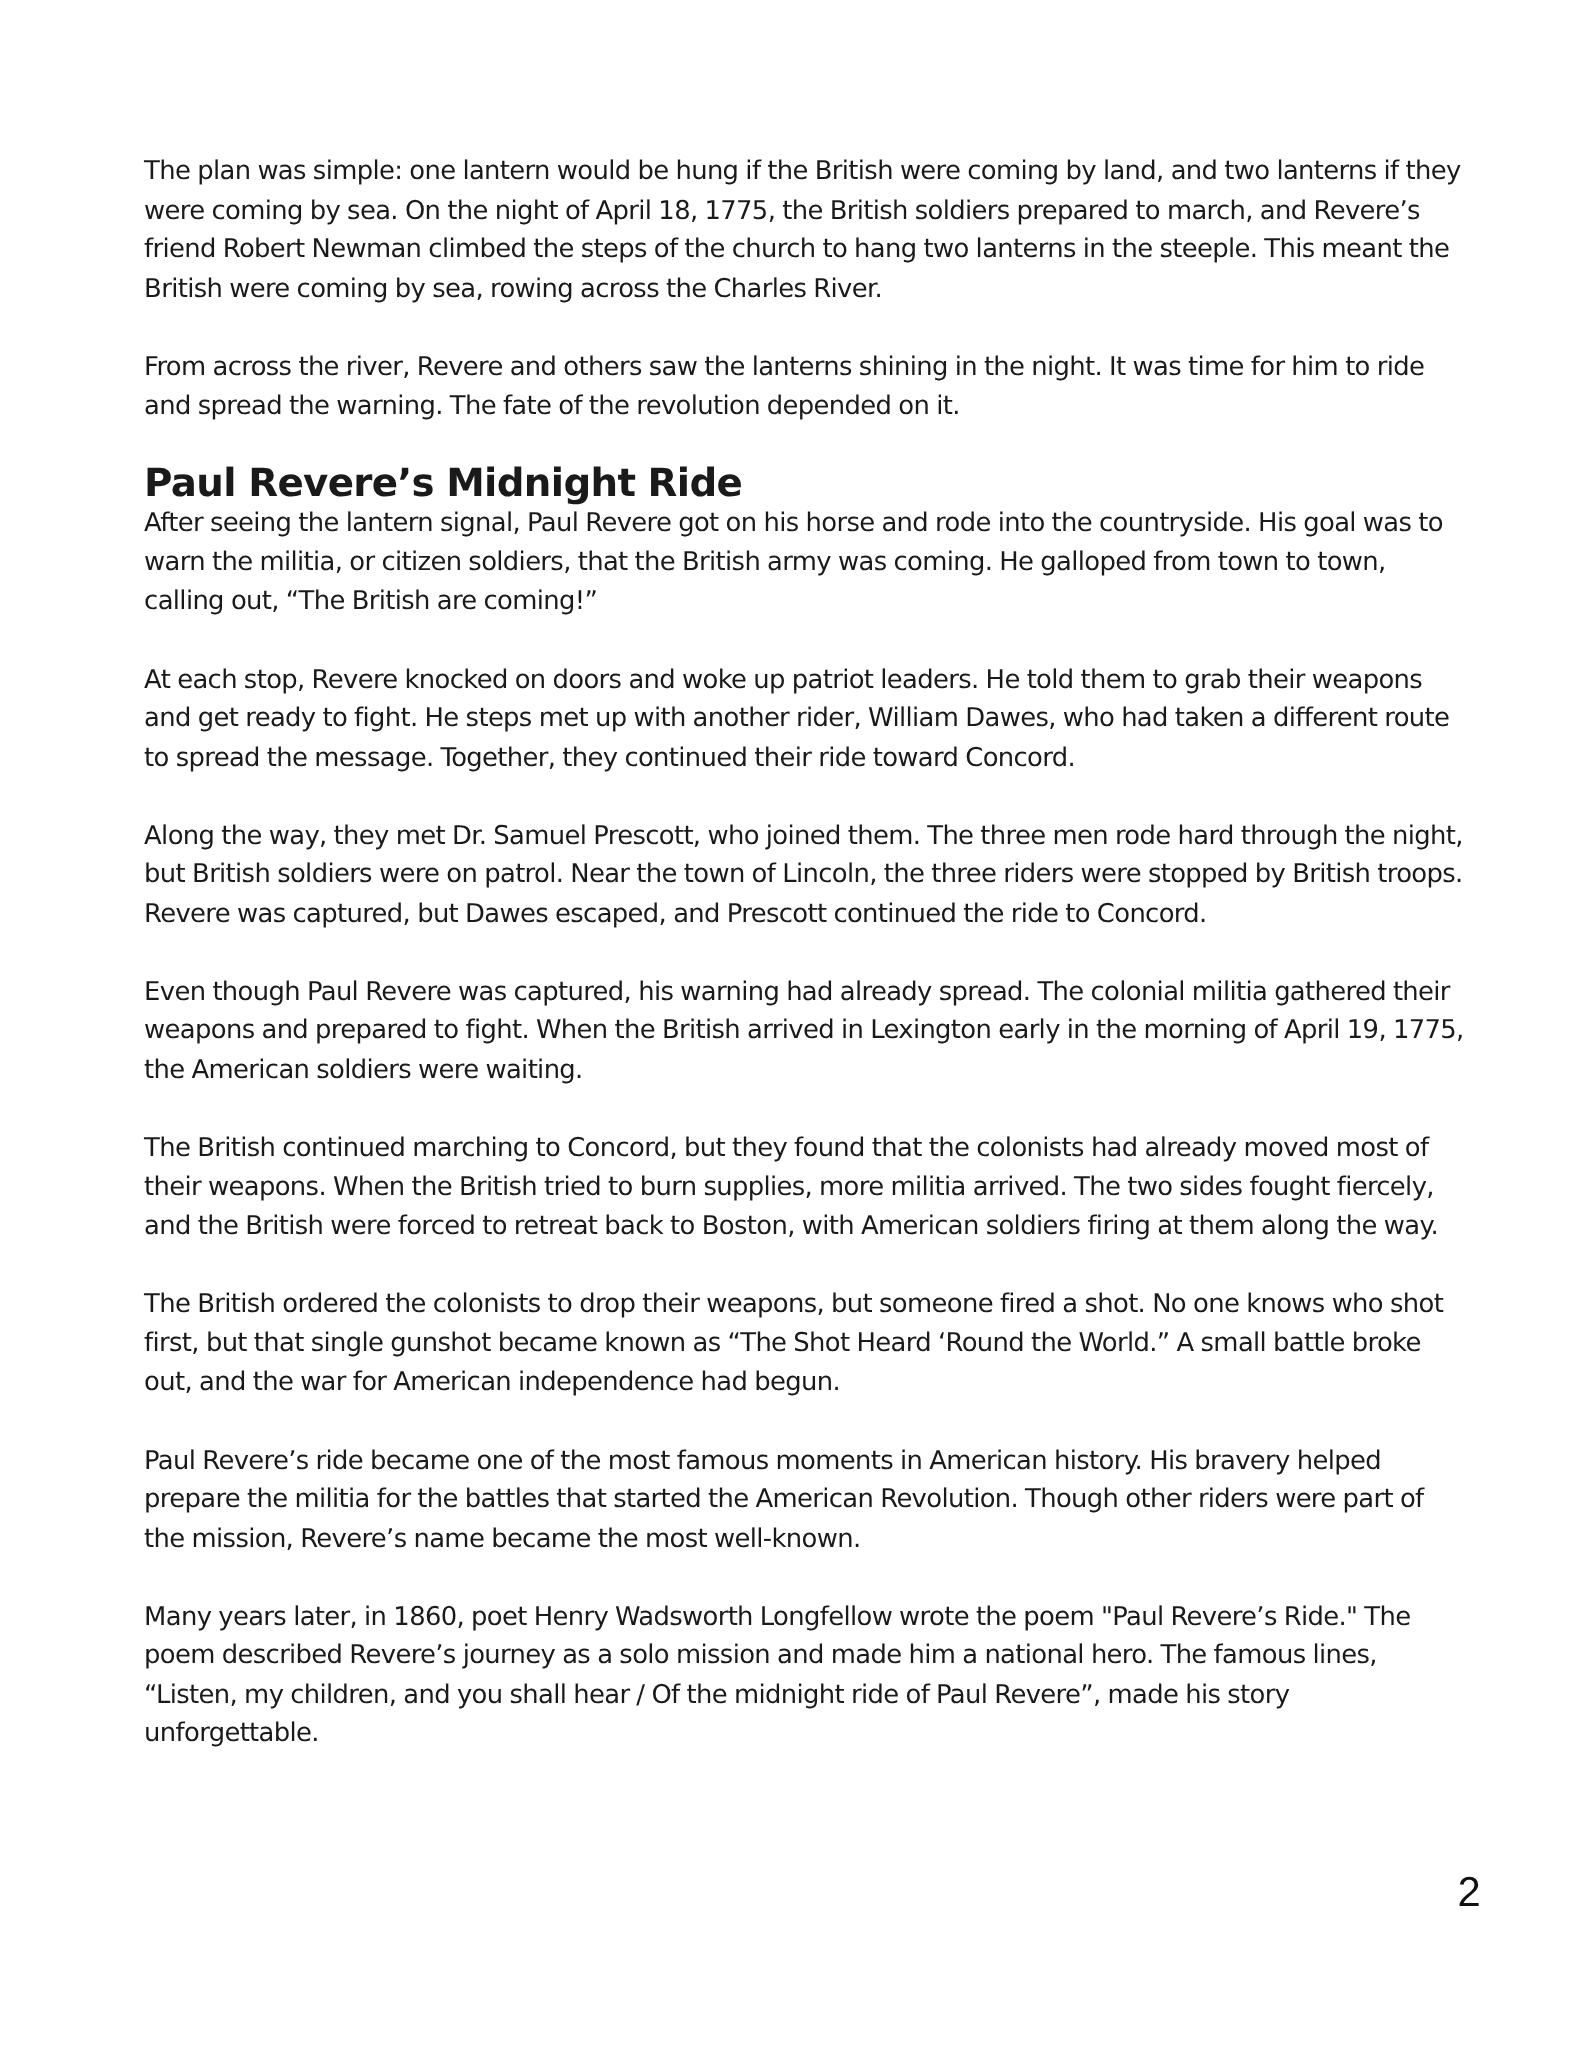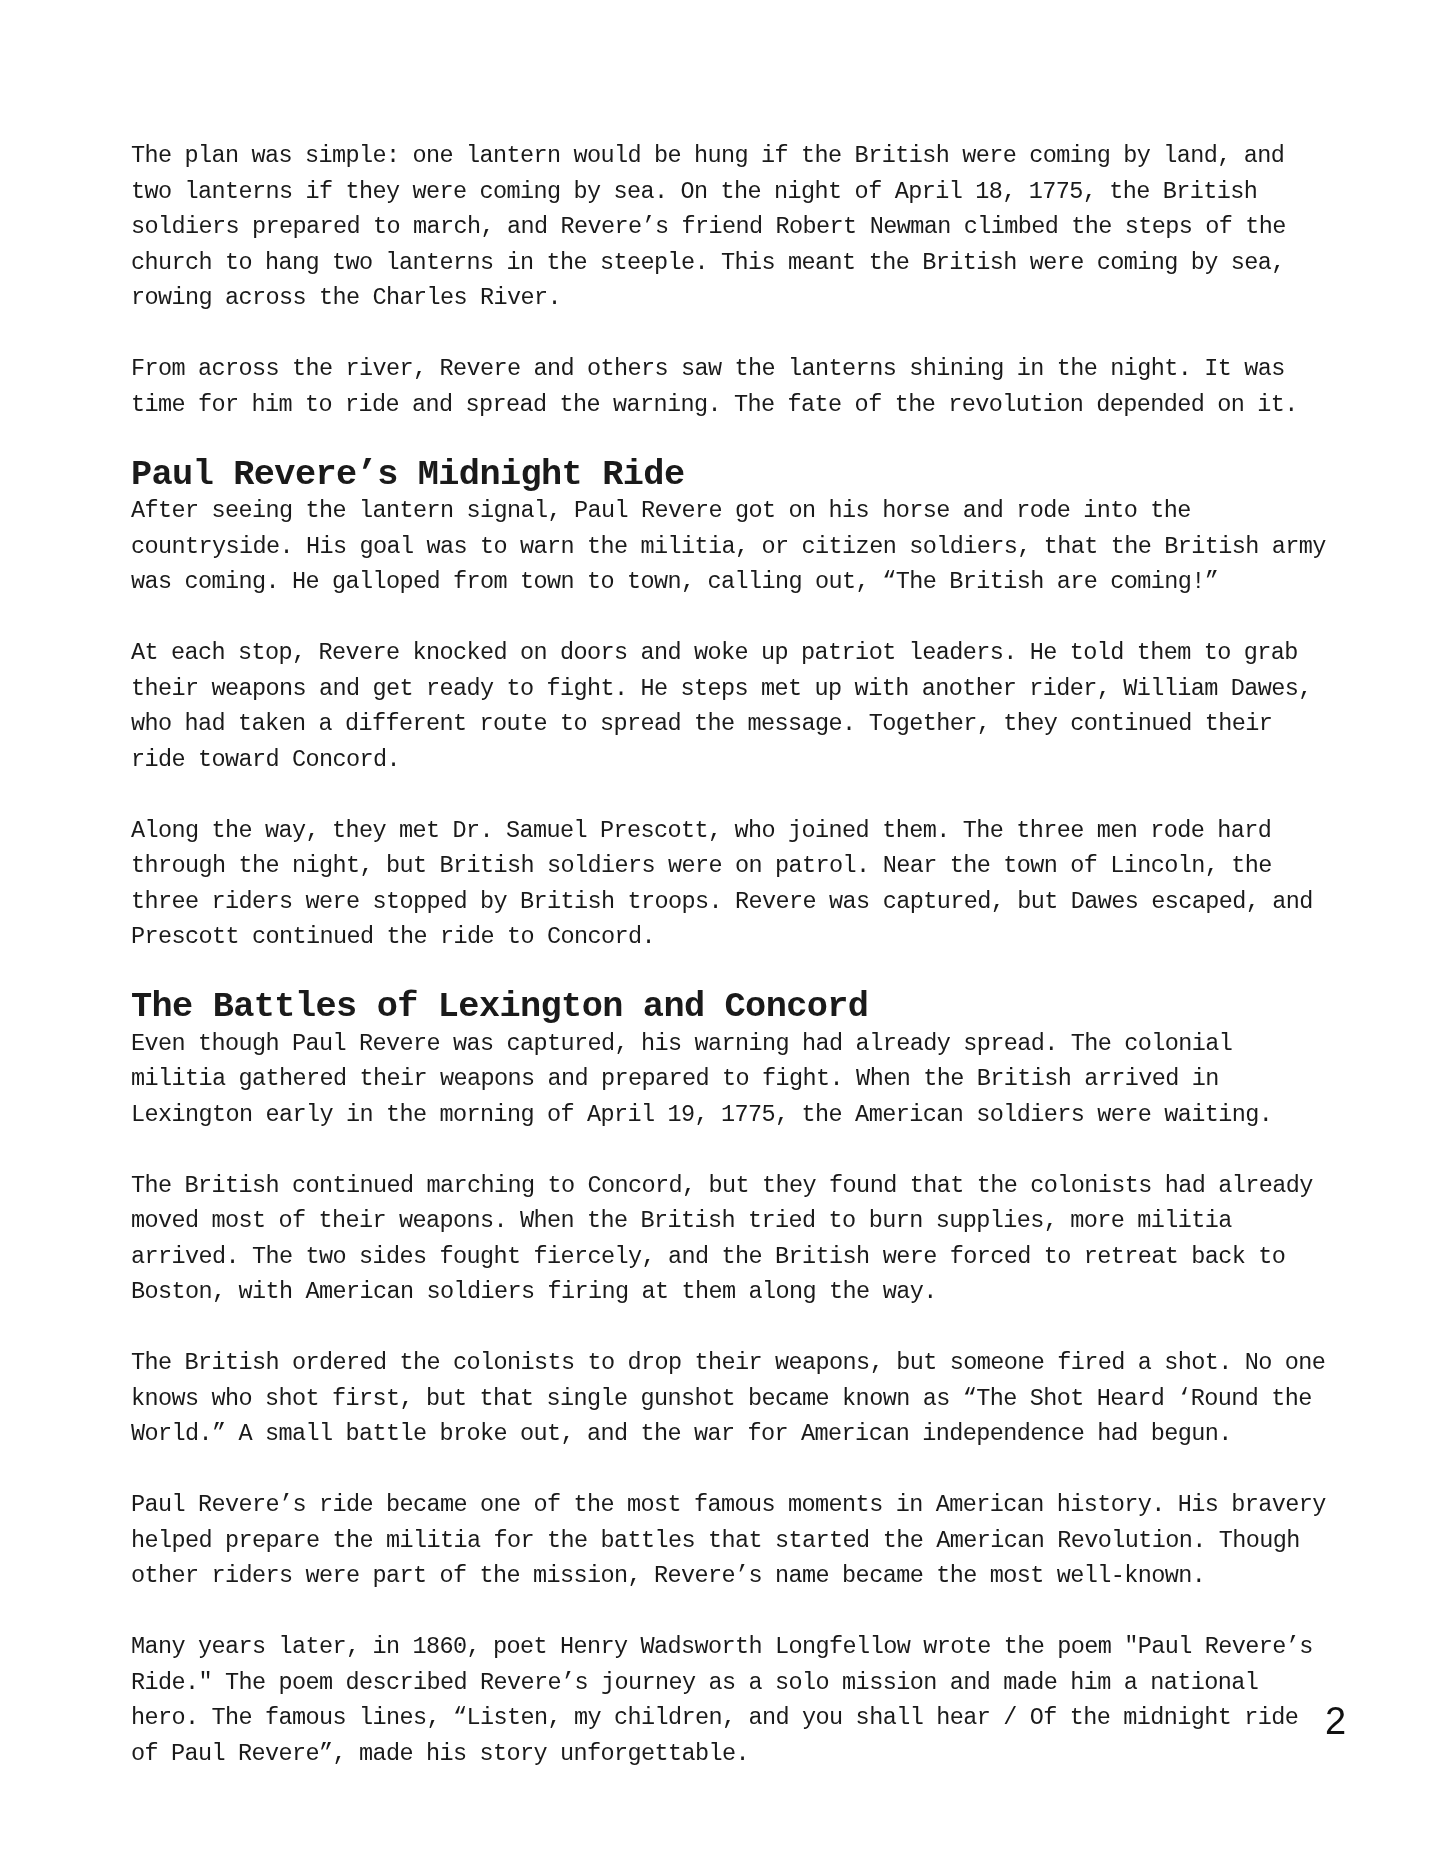--- a/index.html
+++ b/index.html
@@ -11,21 +11,21 @@
     width: 1200px;
     color: #1a1a1a;
     font-family: "DejaVu Sans", sans-serif;
     font-size: 23.5px;
     line-height: 35.5px;
     letter-spacing: -0.6px;
     word-spacing: -0.5px;
   }
   .block { margin: 0 0 35.5px 0; }
   .heading { font-weight: bold; margin: 0; }
-  .para { margin: 0; font-family: Liberation Mono, monospace; }
+  .para { margin: 0; }
   .page-number {
     position: absolute;
     left: 1325px;
     top: 1700px;
     font-family: "Liberation Sans", sans-serif;
     font-size: 38px;
     color: #111111;
   }
 </style>
 </head>
@@ -45,21 +45,20 @@
     <p class="para">After seeing the lantern signal, Paul Revere got on his horse and rode into the countryside. His goal was to warn the militia, or citizen soldiers, that the British army was coming. He galloped from town to town, calling out, “The British are coming!”</p>
   </div>
   <div class="block">
     <p class="para">At each stop, Revere knocked on doors and woke up patriot leaders. He told them to grab their weapons and get ready to fight. He steps met up with another rider, William Dawes, who had taken a different route to spread the message. Together, they continued their ride toward Concord.</p>
   </div>
   <div class="block">
     <p class="para">Along the way, they met Dr. Samuel Prescott, who joined them. The three men rode hard through the night, but British soldiers were on patrol. Near the town of Lincoln, the three riders were stopped by British troops. Revere was captured, but Dawes escaped, and Prescott continued the ride to Concord.</p>
   </div>
 
   <div class="block">
-    <h2 class="heading para">The Battles of Lexington and Concord</h2>
     <p class="para">Even though Paul Revere was captured, his warning had already spread. The colonial militia gathered their weapons and prepared to fight. When the British arrived in Lexington early in the morning of April 19, 1775, the American soldiers were waiting.</p>
   </div>
   <div class="block">
     <p class="para">The British continued marching to Concord, but they found that the colonists had already moved most of their weapons. When the British tried to burn supplies, more militia arrived. The two sides fought fiercely, and the British were forced to retreat back to Boston, with American soldiers firing at them along the way.</p>
   </div>
   <div class="block">
     <p class="para">The British ordered the colonists to drop their weapons, but someone fired a shot. No one knows who shot first, but that single gunshot became known as “The Shot Heard ‘Round the World.” A small battle broke out, and the war for American independence had begun.</p>
   </div>
 
   <div class="block">

